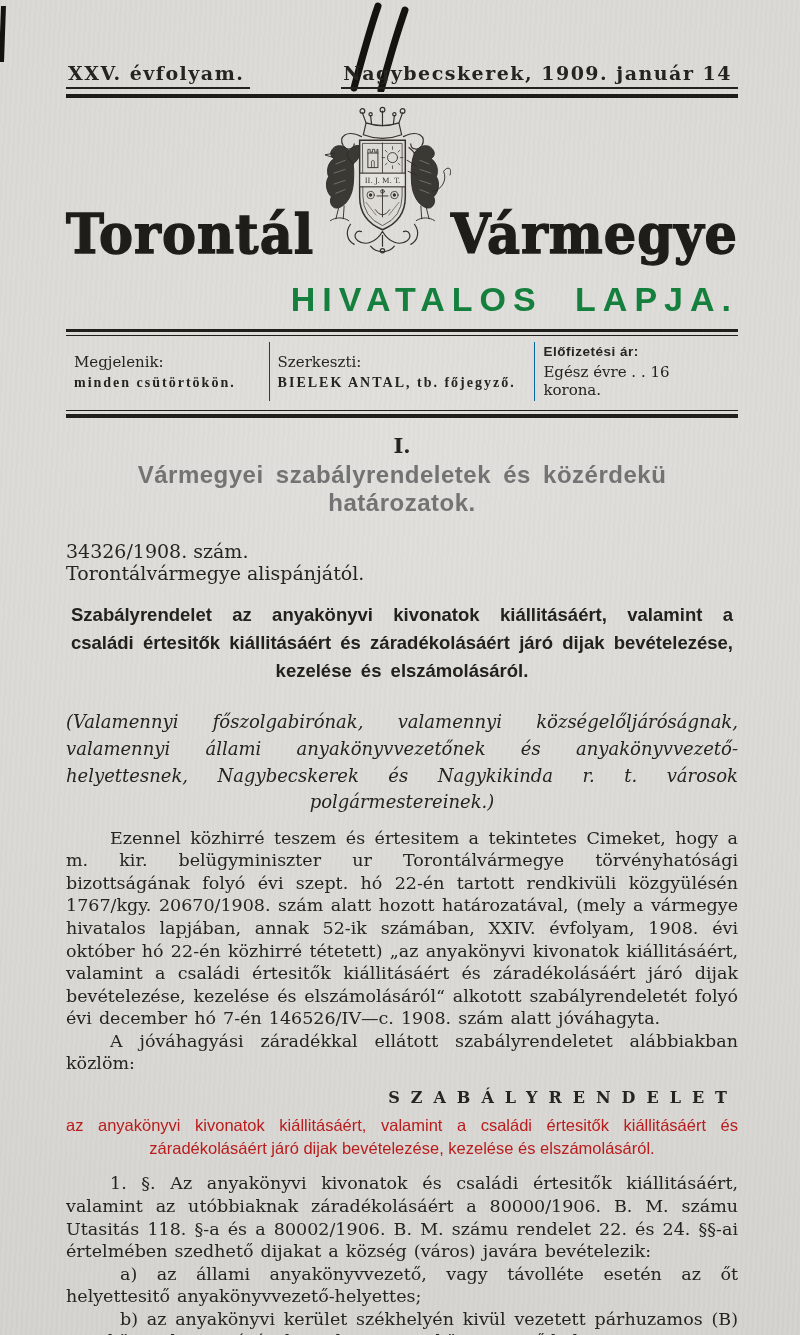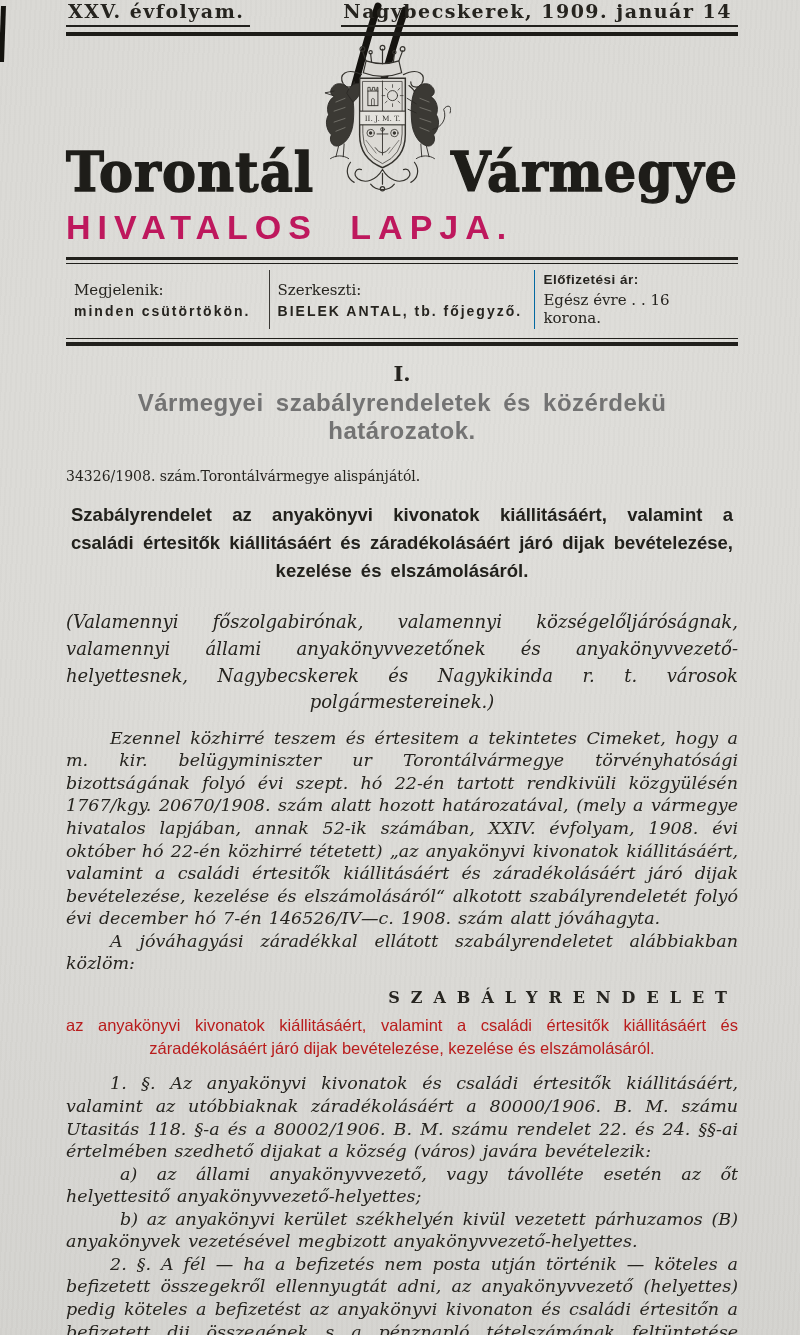--- a/index.html
+++ b/index.html
@@ -14,60 +14,60 @@
   .grain{position:absolute;inset:0;pointer-events:none;
     background:repeating-linear-gradient(93deg, rgba(0,0,0,0.015) 0 2px, rgba(255,255,255,0.01) 2px 5px);}
   .content{position:relative;padding:0 62px 0 66px;}
 
   
   .edge-mark{position:absolute;left:0;top:6px;width:5px;height:56px;background:#14130f;transform:rotate(2deg);}
   .hand-mark{position:absolute;left:333px;top:0;width:86px;height:92px;}
 
   
   .issue-row{display:flex;justify-content:space-between;align-items:flex-end;
-    font-size:19px;font-weight:bold;letter-spacing:1.5px;}
+    margin-top:62px;font-size:19px;font-weight:bold;letter-spacing:1.5px;}
   .issue-row .u{border-bottom:2px solid #23221e;padding:0 6px 3px 2px;}
   .rule-heavy{height:4px;background:#1d1c18;margin-top:5px;}
 
   
   .masthead{display:flex;justify-content:space-between;align-items:flex-end;margin-top:6px;height:160px;}
   .mast-title{font-size:51px;font-weight:bold;letter-spacing:1px;color:#1e1d19;
     -webkit-text-stroke:1.3px #1e1d19;transform:scaleY(1.06);white-space:nowrap;}
-  .paper-subtitle{text-align:left;font-family:"Liberation Sans", sans-serif;
-    font-weight:bold;font-size:34px;letter-spacing:7px;word-spacing:16px;color:#be185d;margin-top:6px;}
+  .paper-subtitle{text-align:right;font-family:"Liberation Sans", sans-serif;
+    font-weight:bold;font-size:34px;letter-spacing:7px;word-spacing:16px;color:#15803d;margin-top:16px;}
 
   .rule-double-a{margin-top:10px;border-top:3px solid #21201c;border-bottom:1px solid #21201c;height:3px;}
   .rule-double-b{margin-top:2px;border-top:1px solid #21201c;border-bottom:4px solid #21201c;height:3px;}
 
   
   .infobar{display:flex;align-items:stretch;text-align:left;padding:6px 0 7px;}
   .infobar .cell{padding:2px 8px;display:flex;flex-direction:column;justify-content:center;gap:4px;}
   .infobar .c1{width:30%;}
   .infobar .c2{width:40%;border-left:1px solid #3a3834;border-right:1px solid #0369a1;}
   .infobar .c3{width:30%;}
   .ib-label{font-size:15px;}
-  .ib-strong{font-family:Liberation Sans, sans-serif;font-weight:bold;font-size:14px;letter-spacing:2px;}
+  .ib-strong{font-family:Liberation Serif, serif;font-weight:bold;font-size:14px;letter-spacing:2px;}
   .ib-serif{font-size:15px;}
   .ib-bold-label{font-family:"Liberation Sans", sans-serif;font-weight:bold;font-size:13.5px;letter-spacing:0.5px;}
 
   
   .sec-numeral{text-align:center;font-size:21px;font-weight:bold;margin-top:15px;}
   .sec-title{text-align:center;font-family:"Liberation Sans", sans-serif;font-weight:bold;
     font-size:24px;letter-spacing:0.5px;word-spacing:5px;margin-top:3px;color:#737373;}
 
-  .docmeta{display:flex;justify-content:flex-start;margin-top:23px;font-size:14px;}
+  .docmeta{display:flex;justify-content:center;margin-top:23px;font-size:19px;flex-direction:column;}
 
   .decree-title{margin:17px auto 0;max-width:662px;font-family:"Liberation Sans", sans-serif;
     font-weight:bold;font-size:18.5px;line-height:1.5;word-spacing:4px;
     text-align:justify;text-align-last:center;color:#22211c;}
   .addressees{margin:25px auto 0;max-width:678px;font-style:italic;font-size:18px;line-height:1.48;
     word-spacing:6px;text-align:justify;text-align-last:center;}
 
   .bodycopy{margin-top:11px;font-size:17.5px;line-height:1.29;}
-  .p{margin:0;text-align:justify;text-indent:44px;word-spacing:1.5px;font-style:italic;}
+  .p{margin:0;text-align:justify;text-indent:44px;word-spacing:1.5px;}
   .p.sub{text-indent:54px;}
 
   .reg-heading{text-align:right;font-size:16px;font-weight:bold;letter-spacing:11px;margin-top:13px;}
   .reg-subheading{margin:5px auto 0;max-width:700px;font-family:"Liberation Sans", sans-serif;
     font-size:16.5px;line-height:1.42;text-align:justify;text-align-last:center;color:#b91c1c;}
   .reg-body{margin-top:12px;}
 </style>
 </head>
 <body>
 

